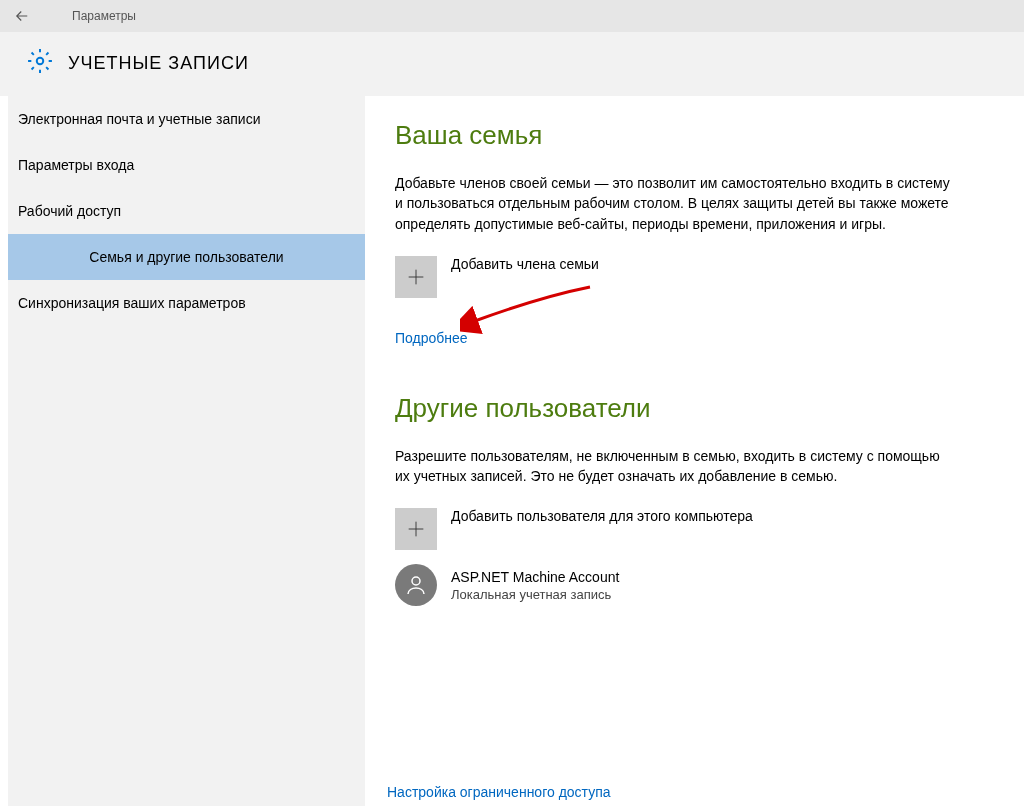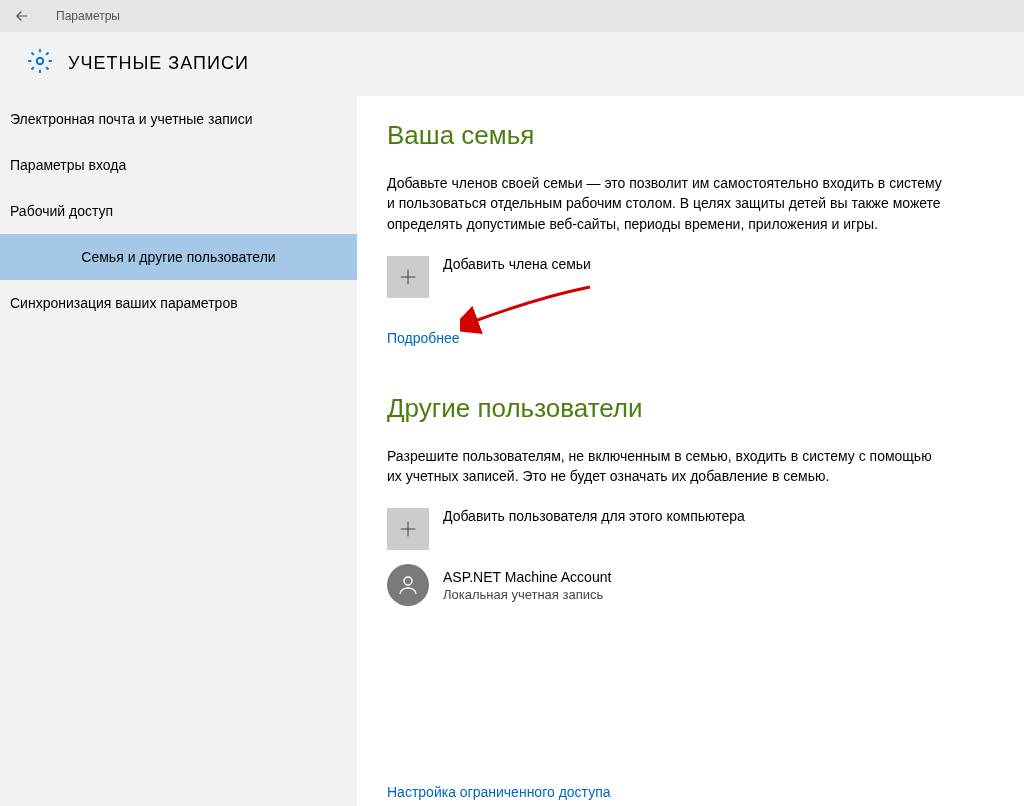--- a/index.html
+++ b/index.html
@@ -1,24 +1,24 @@
 <!DOCTYPE html>
 <html><head>
   <meta charset="utf-8">
   <style>
     * { margin: 0; padding: 0; box-sizing: border-box; font-family: "Segoe UI", -apple-system, sans-serif; }
     body { width: 1024px; height: 806px; background: #fff; overflow: hidden; position: relative; }
-    .titlebar { height: 32px; background: #e6e6e6; display: flex; align-items: center; padding-left: 8px; gap: 20px; }
+    .titlebar { height: 32px; background: #e6e6e6; display: flex; align-items: center; padding-left: 8px; gap: 36px; }
     .back-btn { width: 28px; height: 28px; display: flex; align-items: center; justify-content: center; cursor: pointer; }
     .back-btn svg { stroke: #555; }
     .window-title { font-size: 12px; color: #555; }
     .header { display: flex; align-items: center; gap: 15px; padding: 16px 12px 18px 27px; }
     .gear-icon { color: #0078d7; }
     .page-title { font-size: 18px; font-weight: 400; letter-spacing: 1px; color: #000; }
-    .layout { display: flex; height: calc(100% - 32px - 64px); }
+    .layout { display: flex; height: calc(100% - 32px - 64px); padding-left: 8px; }
     .sidebar { width: 357px; background: #f2f2f2; }
     .sidebar-item { padding: 15px 10px; font-size: 14px; color: #000; cursor: pointer; }
     .sidebar-item.selected { background: #a6c8e8; text-align: center; }
     .main { flex: 1; padding: 0 38px 0 30px; overflow-y: auto; }
     .section-title { font-size: 26px; font-weight: 300; color: #4d7c0f; margin-top: 24px; margin-bottom: 22px; }
     .desc { font-size: 14px; color: #000; line-height: 1.45; margin-bottom: 22px; max-width: 560px; }
     .add-row { display: flex; align-items: flex-start; gap: 14px; margin-bottom: 8px; cursor: pointer; }
     .plus-box { width: 42px; height: 42px; background: #ccc; display: flex; align-items: center; justify-content: center; flex-shrink: 0; }
     .plus-box svg { stroke: #333; }
     .add-label { font-size: 14px; color: #000; }

